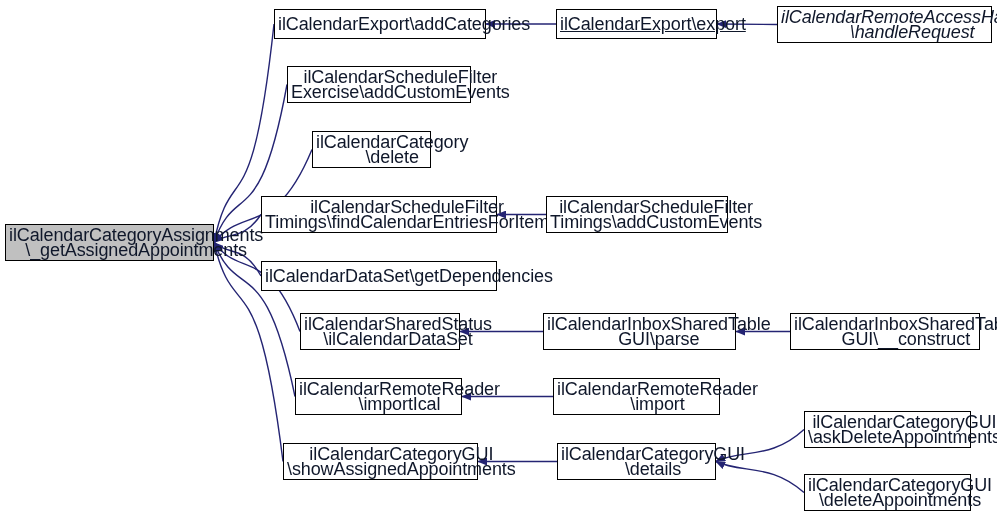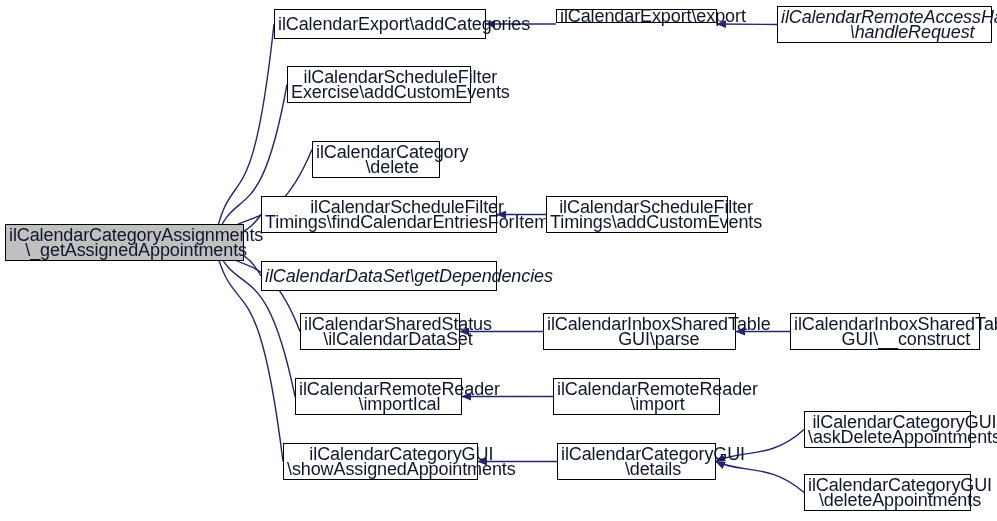--- a/index.html
+++ b/index.html
@@ -74,35 +74,35 @@
         <path d="M295,396.5 C264.22,248.66 238.3,304.1 214,242.5" marker-end="url(#arrowhead)"></path>
         <path d="M553,396.5 L462,396.5" marker-end="url(#arrowhead)"></path>
         <path d="M283,461.5 C256.78,251.26 234.7,330.1 214,242.5" marker-end="url(#arrowhead)"></path>
         <path d="M557,461.5 L478,461.5" marker-end="url(#arrowhead)"></path>
         <path d="M804,429.5 C770.56,460.22 742.4,448.7 716,461.5" marker-end="url(#arrowhead)"></path>
         <path d="M804,492.5 C770.56,462.74 742.4,473.9 716,461.5" marker-end="url(#arrowhead)"></path>
       </g>
   </svg>
 
   <div id="nodes-host">
-      <div class="graph-node center" style="left: 5px; top: 224px; width: 239px; height: 37px;"><span class="node-label">ilCalendarCategoryAssignments
+      <div class="graph-node center" style="left: 5px; top: 224px; width: 209px; height: 37px;"><span class="node-label">ilCalendarCategoryAssignments
 \_getAssignedAppointments</span></div>
       <div class="graph-node" style="left: 274px; top: 9px; width: 212px; height: 30px;"><span class="node-label">ilCalendarExport\addCategories</span></div>
-      <div class="graph-node" style="left: 556px; top: 9px; width: 161px; height: 14px;"><span class="node-label">ilCalendarExport\export</span></div>
+      <div class="graph-node" style="left: 556px; top: 9px; width: 161px; height: 30px; text-decoration: underline;"><span class="node-label">ilCalendarExport\export</span></div>
       <div class="graph-node" style="left: 777px; top: 6px; width: 215px; height: 37px; font-style: italic;"><span class="node-label">ilCalendarRemoteAccessHandler
 \handleRequest</span></div>
       <div class="graph-node" style="left: 287px; top: 66px; width: 184px; height: 37px;"><span class="node-label">ilCalendarScheduleFilter
 Exercise\addCustomEvents</span></div>
-      <div class="graph-node" style="left: 312px; top: 141px; width: 128px; height: 37px;"><span class="node-label">ilCalendarCategory
+      <div class="graph-node" style="left: 312px; top: 131px; width: 119px; height: 37px;"><span class="node-label">ilCalendarCategory
 \delete</span></div>
       <div class="graph-node" style="left: 261px; top: 196px; width: 236px; height: 37px;"><span class="node-label">ilCalendarScheduleFilter
 Timings\findCalendarEntriesForItem</span></div>
       <div class="graph-node" style="left: 546px; top: 196px; width: 182px; height: 37px;"><span class="node-label">ilCalendarScheduleFilter
 Timings\addCustomEvents</span></div>
-      <div class="graph-node" style="left: 261px; top: 261px; width: 236px; height: 30px; font-style: italic;"><span class="node-label">ilCalendarDataSet\getDependencies</span></div>
+      <div class="graph-node" style="left: 261px; top: 261px; width: 236px; height: 30px;"><span class="node-label">ilCalendarDataSet\getDependencies</span></div>
       <div class="graph-node" style="left: 300px; top: 313px; width: 160px; height: 37px;"><span class="node-label">ilCalendarSharedStatus
 \ilCalendarDataSet</span></div>
       <div class="graph-node" style="left: 543px; top: 313px; width: 193px; height: 37px;"><span class="node-label">ilCalendarInboxSharedTable
 GUI\parse</span></div>
       <div class="graph-node" style="left: 790px; top: 313px; width: 190px; height: 37px;"><span class="node-label">ilCalendarInboxSharedTable
 GUI\__construct</span></div>
       <div class="graph-node" style="left: 295px; top: 378px; width: 167px; height: 37px;"><span class="node-label">ilCalendarRemoteReader
 \importIcal</span></div>
       <div class="graph-node" style="left: 553px; top: 378px; width: 167px; height: 37px;"><span class="node-label">ilCalendarRemoteReader
 \import</span></div>

